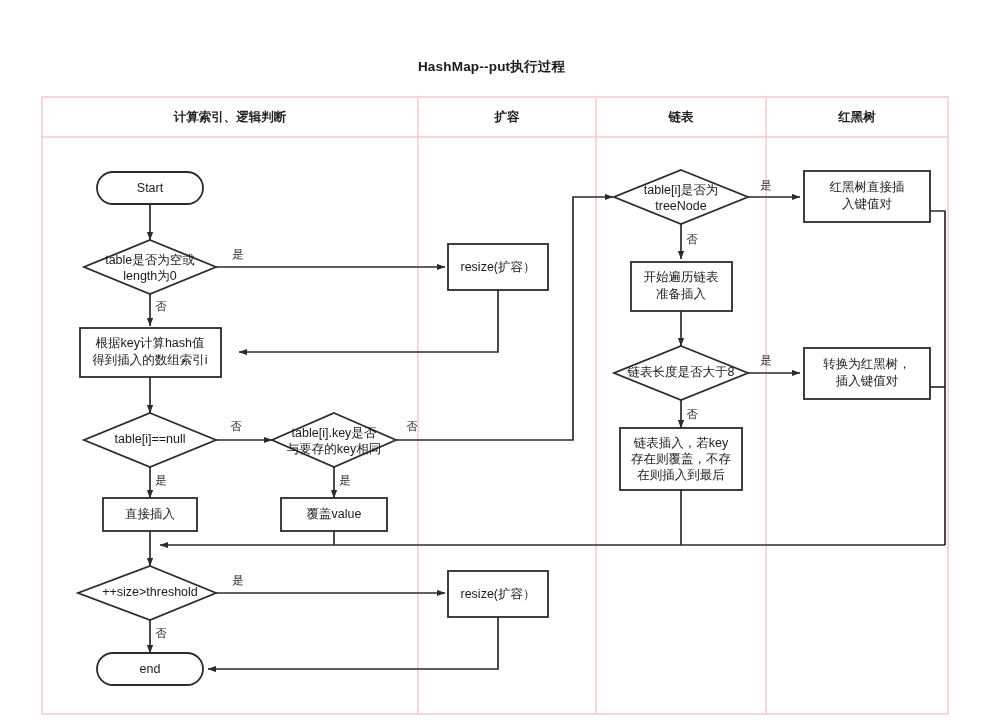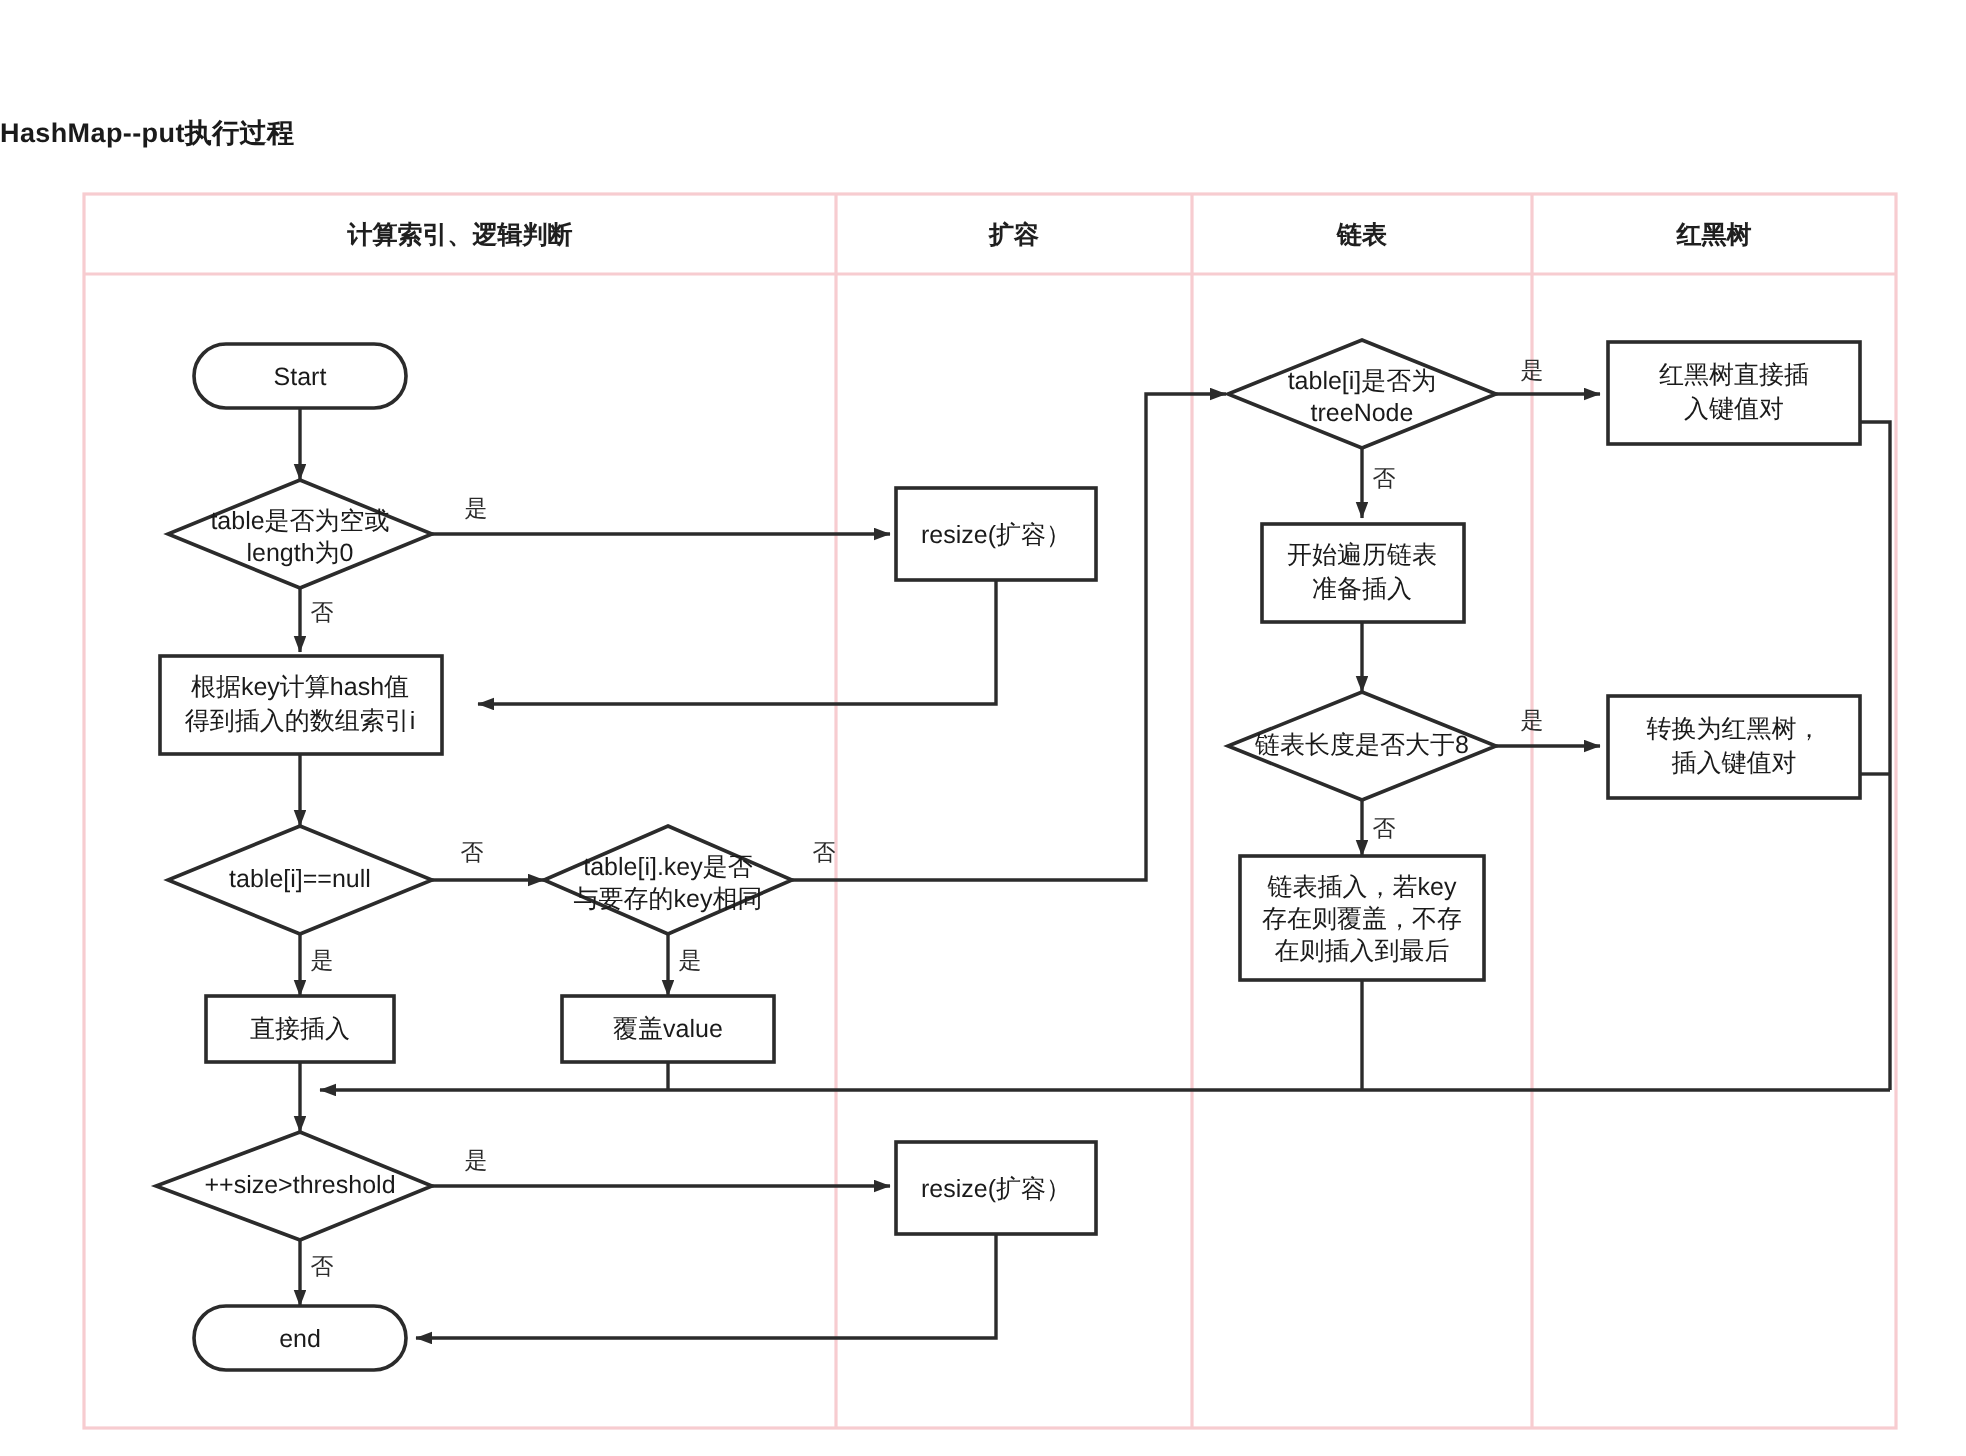--- a/index.html
+++ b/index.html
@@ -16,20 +16,21 @@
   #canvas {
     position: relative;
     width: 983px;
     height: 728px;
   }
   .title {
     position: absolute;
     left: 0;
     top: 58px;
     width: 983px;
+    text-align: center;
     font-size: 13.5px;
     font-weight: bold;
     color: #1a1a1a;
     letter-spacing: 0.2px;
   }
   svg.flow {
     position: absolute;
     left: 0;
     top: 0;
   }

